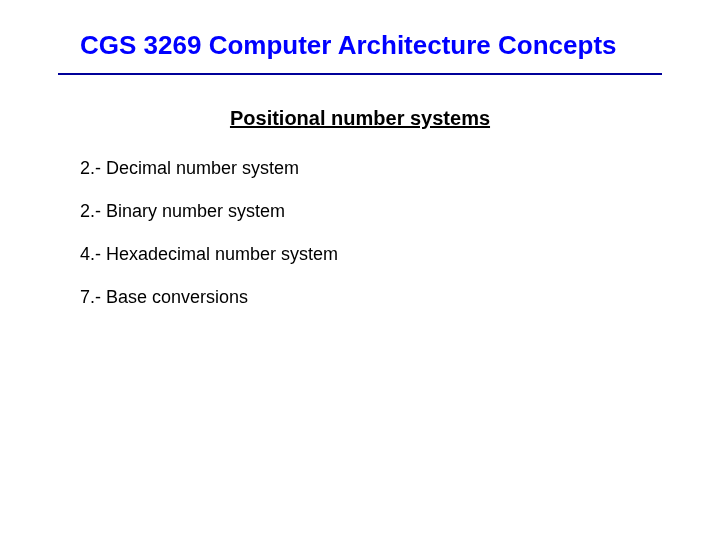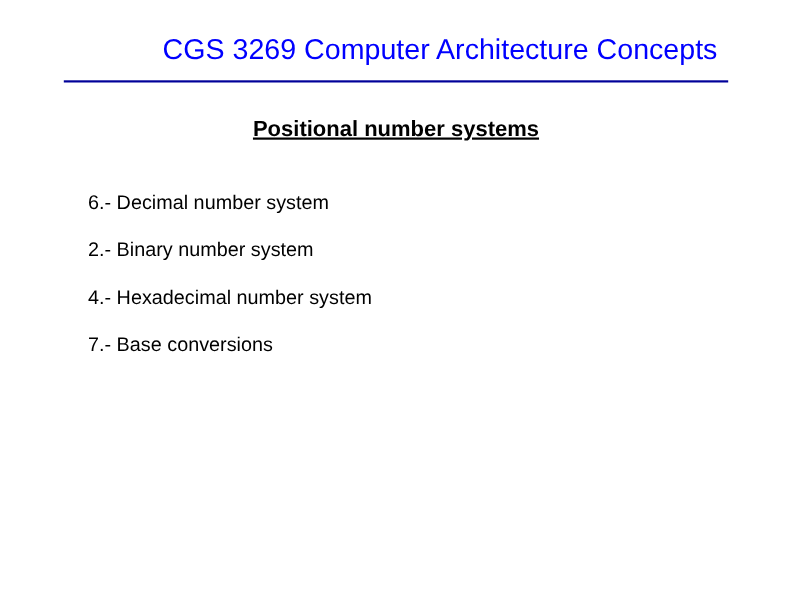--- a/index.html
+++ b/index.html
@@ -6,50 +6,49 @@
     body {
       width: 720px;
       height: 540px;
       background: #ffffff;
       font-family: Arial, Helvetica, sans-serif;
       position: relative;
     }
     .slide-title {
       color: #0000ff;
       font-size: 26px;
-      font-weight: normal;
+      font-weight: bold;
       padding: 30px 0 12px 80px;
-      text-align: center;
     }
     .divider {
       height: 2px;
       background: #000099;
       margin: 0 58px 0 58px;
     }
     .subtitle {
       text-align: center;
       font-size: 20px;
       text-decoration: underline;
       color: #000000;
       margin-top: 32px;
-      margin-bottom: 44px;
+      margin-bottom: 28px;
     }
     .content {
       padding-left: 80px;
     }
     .list-item {
       font-size: 18px;
       color: #000000;
       margin-bottom: 22px;
     }
   </style>
 </head>
 <body>
 
 <h1 class="slide-title">CGS 3269 Computer Architecture Concepts</h1>
 <div class="divider"></div>
 <h2 class="subtitle">Positional number systems</h2>
 <div class="content">
-  <div class="list-item">6.- Decimal number system</div>
+  <div class="list-item">2.- Decimal number system</div>
   <div class="list-item">2.- Binary number system</div>
   <div class="list-item">4.- Hexadecimal number system</div>
   <div class="list-item">7.- Base conversions</div>
 </div>
 
 </body></html>

